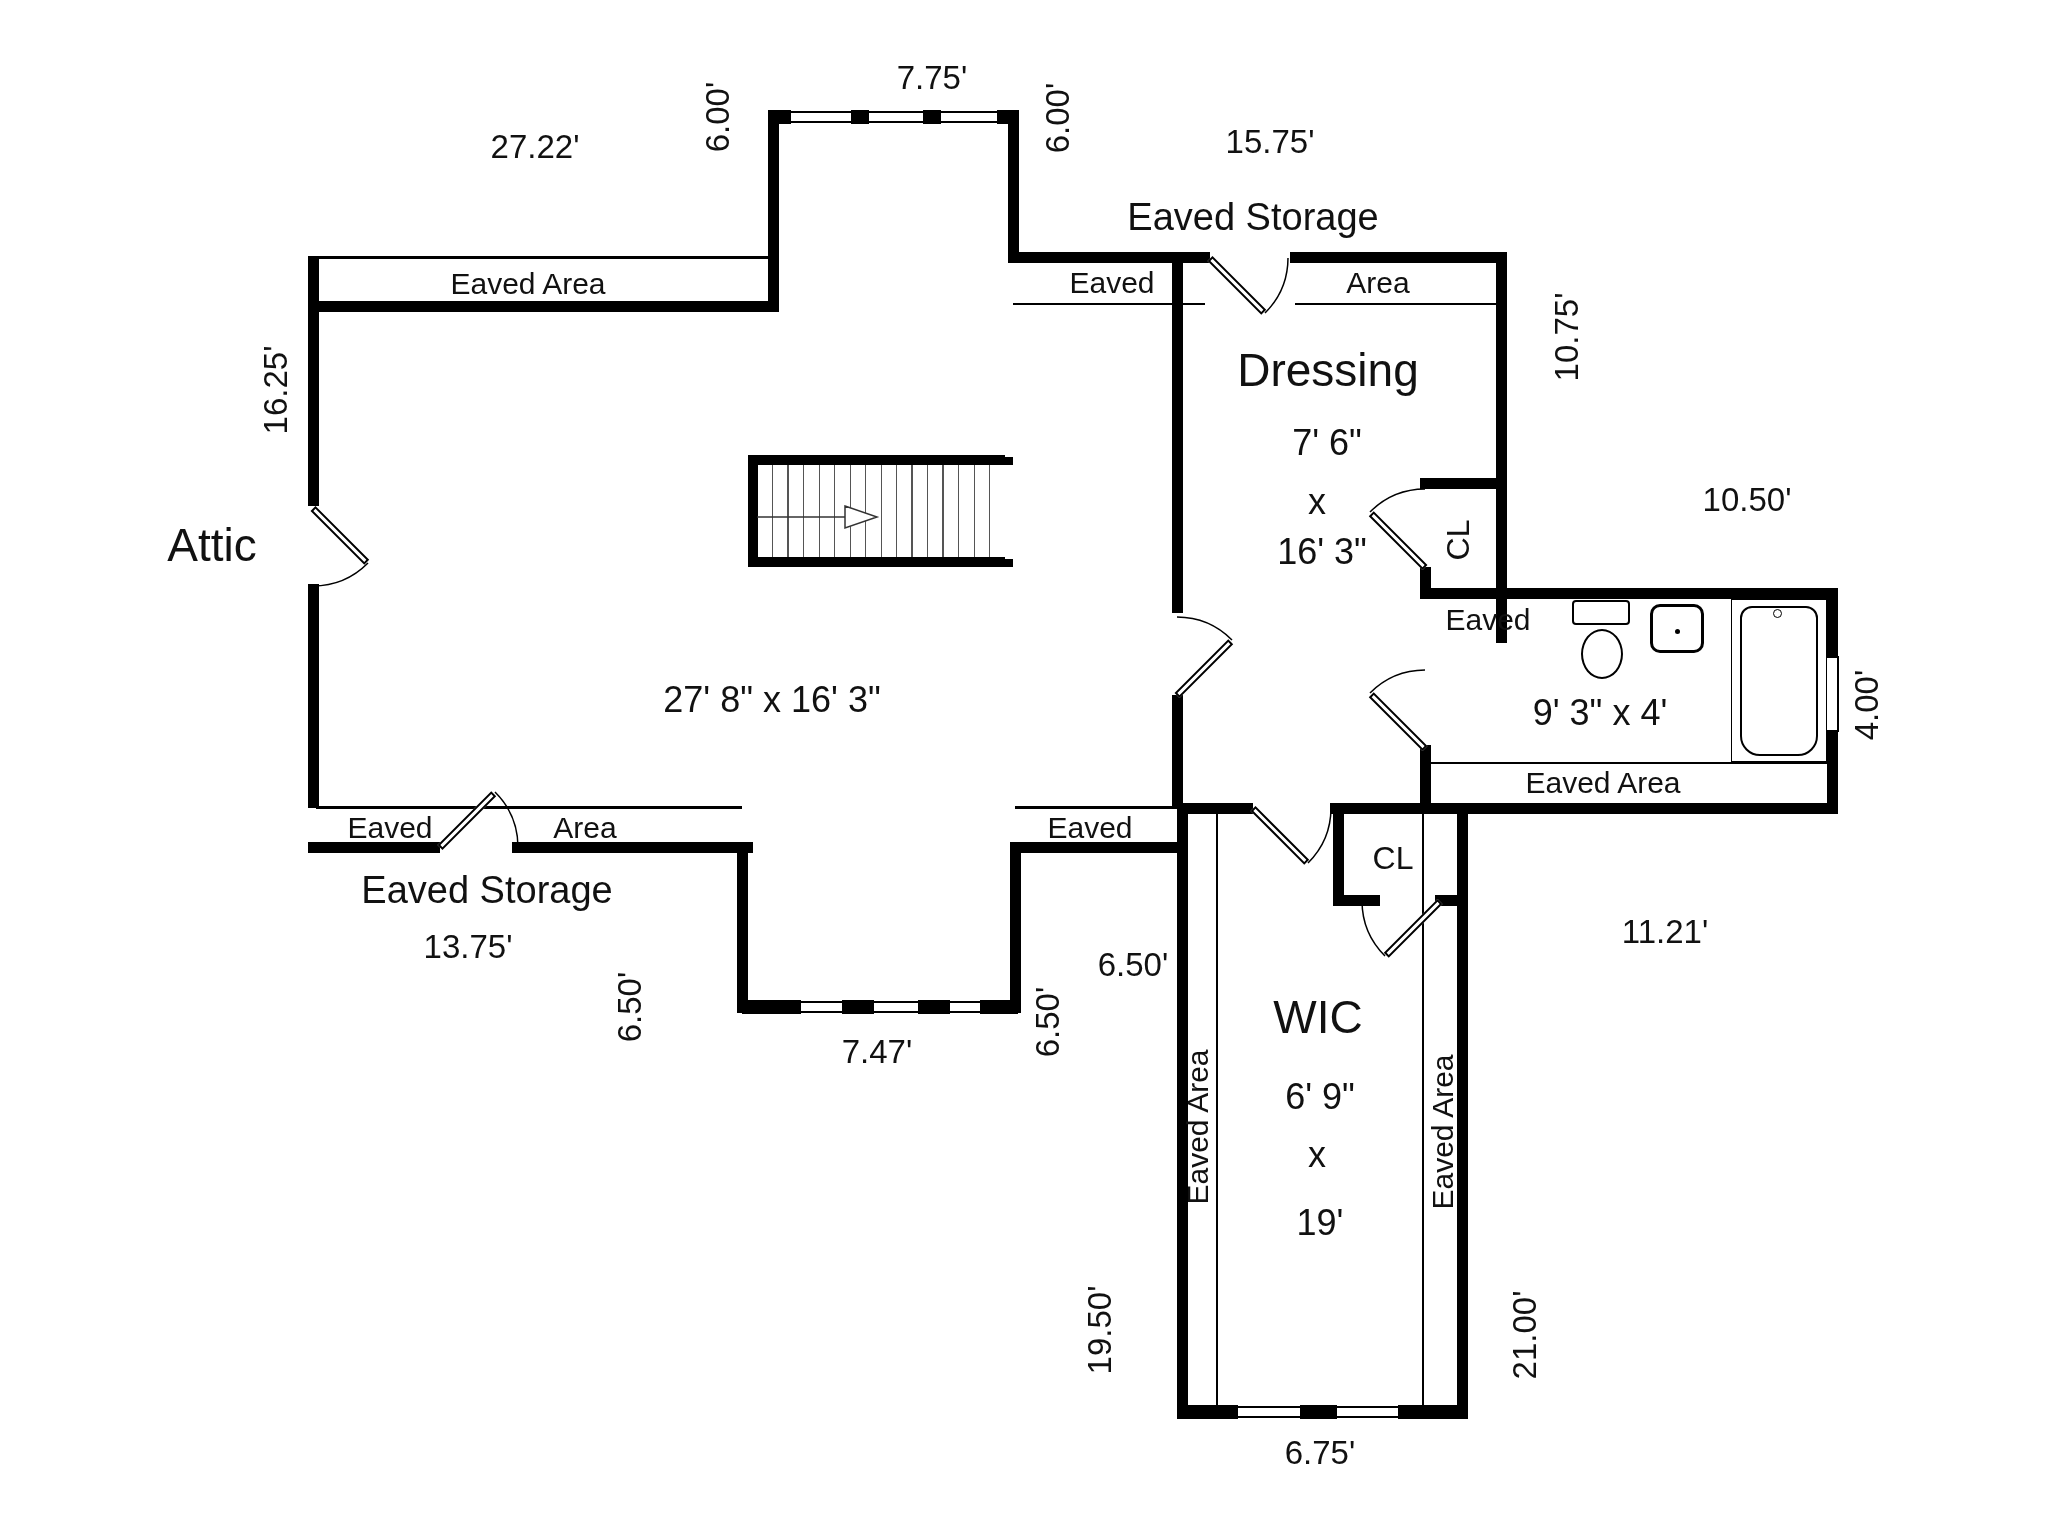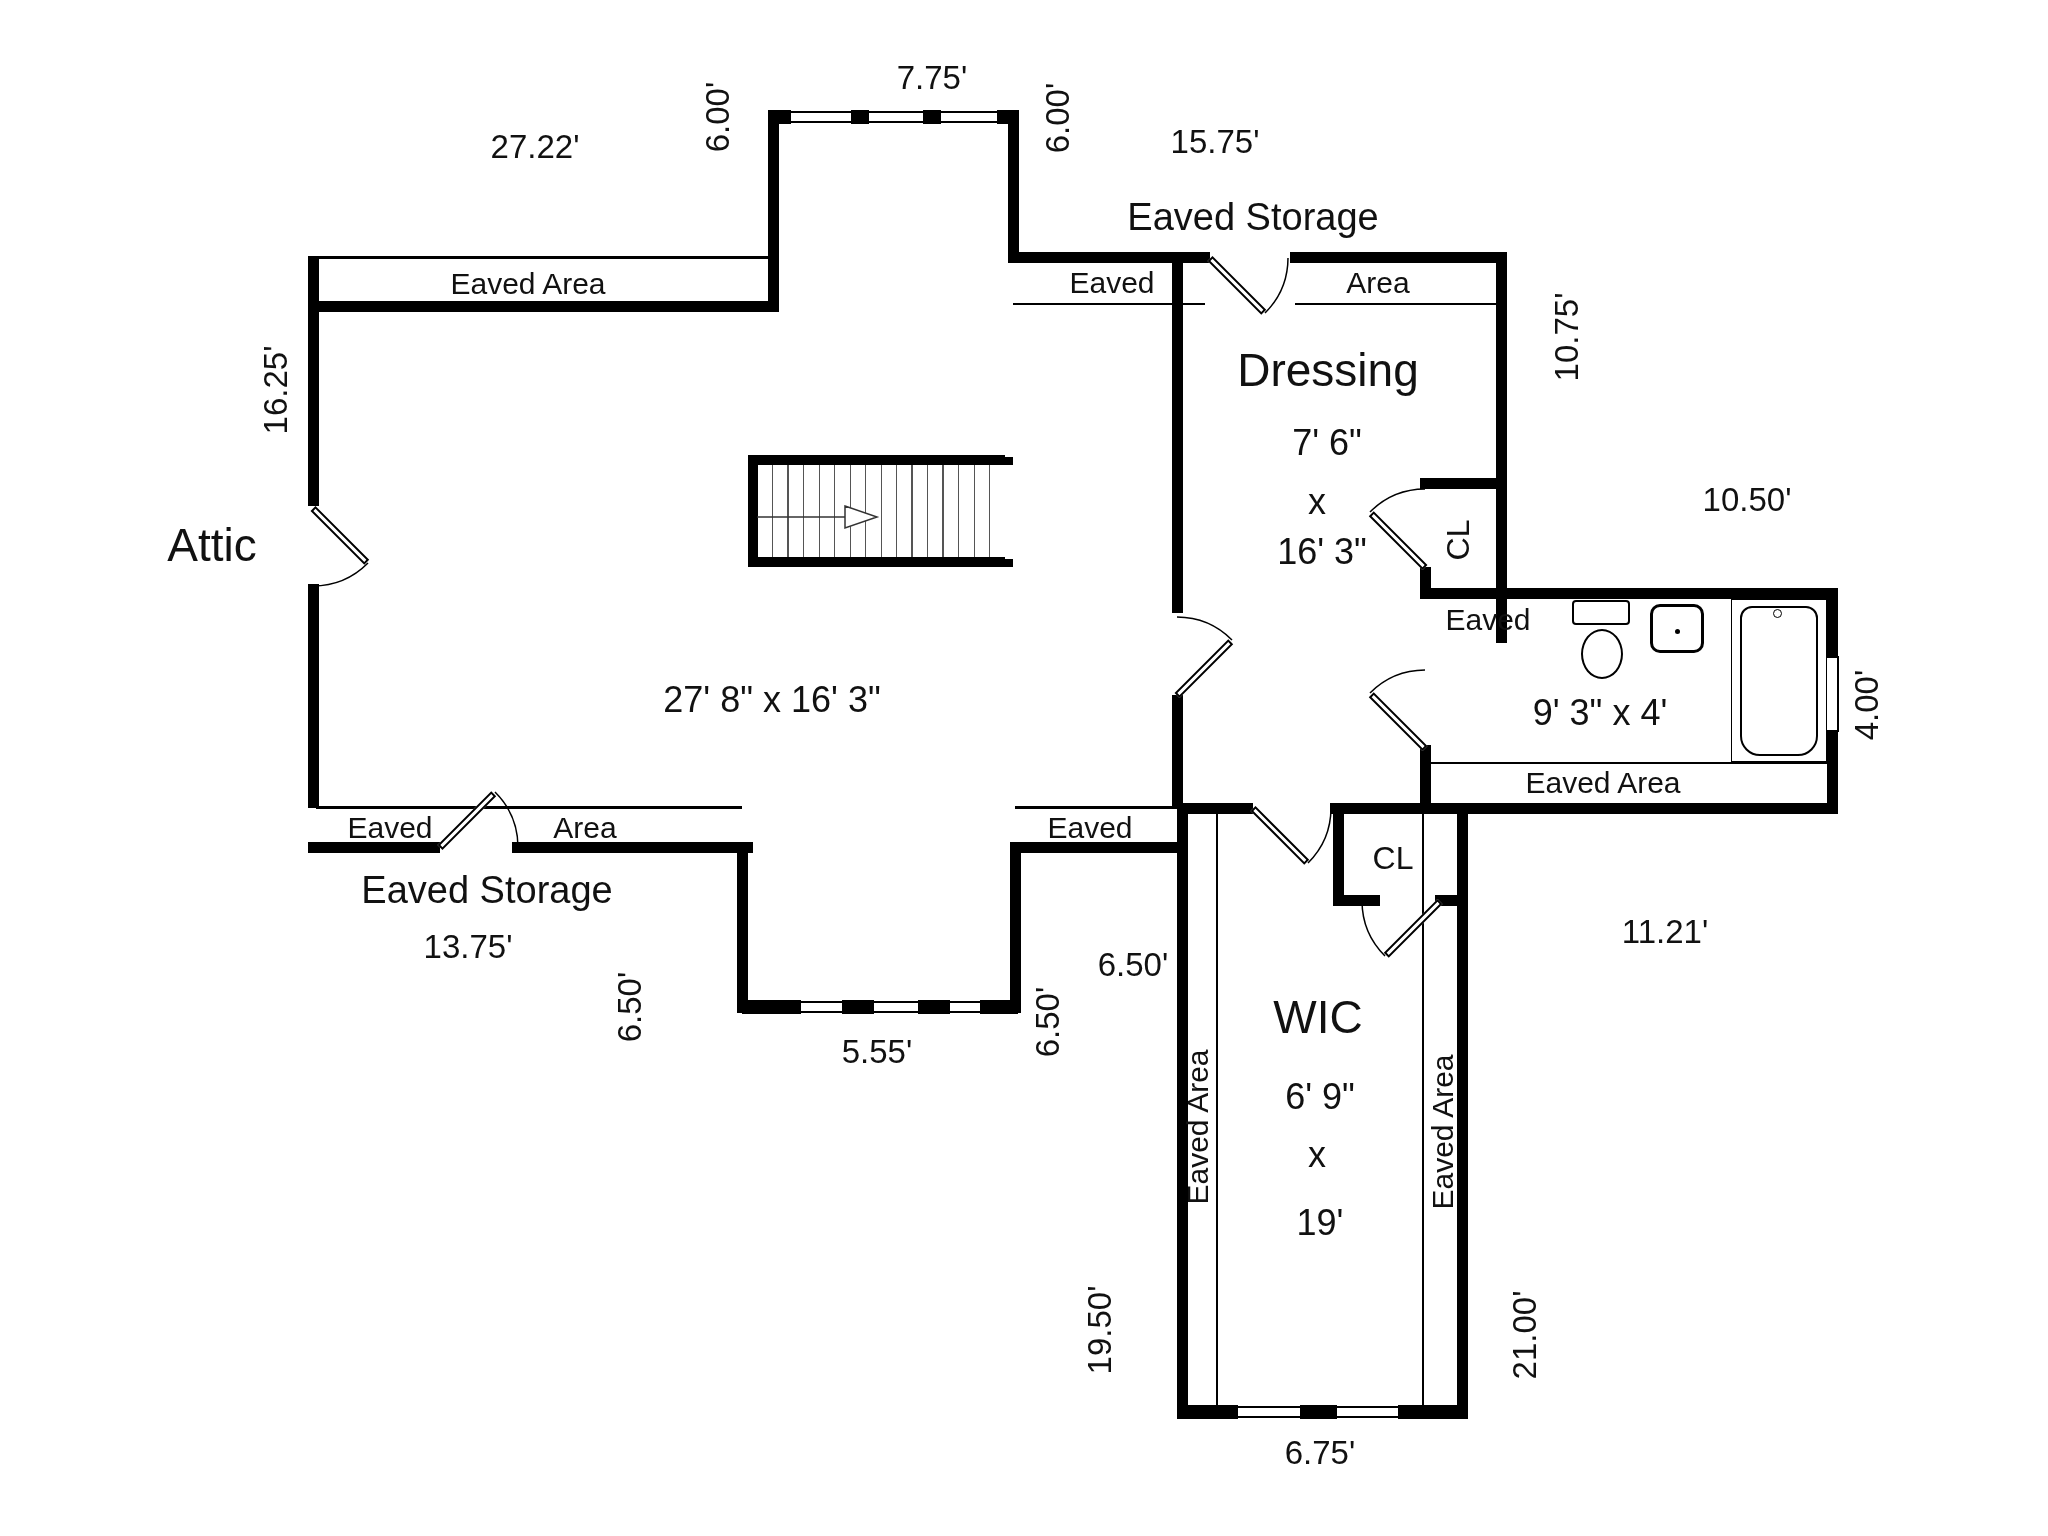--- a/index.html
+++ b/index.html
@@ -164,28 +164,28 @@
   <div class="lbl t-band" style="left:1090px;top:828px;">Eaved</div>
   <div class="lbl t-band" style="left:1488px;top:620px;">Eaved</div>
   <div class="lbl t-band" style="left:1603px;top:783px;">Eaved Area</div>
   <div class="lbl t-band rot" style="left:1198px;top:1127px;">Eaved Area</div>
   <div class="lbl t-band rot" style="left:1443px;top:1132px;">Eaved Area</div>
 
   <div class="lbl t-meas" style="left:535px;top:147px;">27.22'</div>
   <div class="lbl t-meas rot" style="left:718px;top:117px;">6.00'</div>
   <div class="lbl t-meas" style="left:892px;top:78px;margin-left:40px;">7.75'</div>
   <div class="lbl t-meas rot" style="left:1058px;top:118px;">6.00'</div>
-  <div class="lbl t-meas" style="left:1215px;top:142px;text-align:right;">15.75'</div>
+  <div class="lbl t-meas" style="left:1270px;top:142px;text-align:right;">15.75'</div>
   <div class="lbl t-meas rot" style="left:276px;top:390px;">16.25'</div>
   <div class="lbl t-meas rot" style="left:1567px;top:337px;">10.75'</div>
   <div class="lbl t-meas" style="left:1747px;top:500px;">10.50'</div>
   <div class="lbl t-meas rot" style="left:1867px;top:705px;">4.00'</div>
   <div class="lbl t-meas" style="left:468px;top:947px;">13.75'</div>
   <div class="lbl t-meas rot" style="left:630px;top:1007px;">6.50'</div>
-  <div class="lbl t-meas" style="left:877px;top:1052px;">5.55'</div>
+  <div class="lbl t-meas" style="left:877px;top:1052px;">7.47'</div>
   <div class="lbl t-meas rot" style="left:1048px;top:1022px;">6.50'</div>
   <div class="lbl t-meas" style="left:1133px;top:965px;">6.50'</div>
   <div class="lbl t-meas" style="left:1665px;top:932px;">11.21'</div>
   <div class="lbl t-meas rot" style="left:1100px;top:1330px;">19.50'</div>
   <div class="lbl t-meas rot" style="left:1525px;top:1335px;">21.00'</div>
   <div class="lbl t-meas" style="left:1320px;top:1453px;">6.75'</div>
 
 </div>
 
 </body></html>

